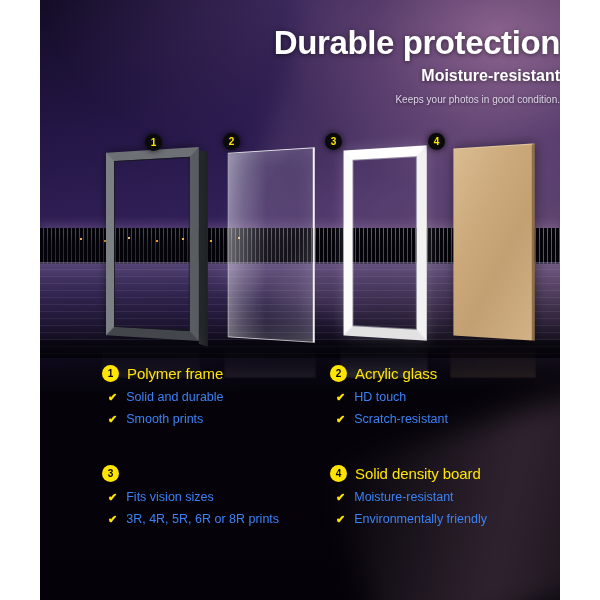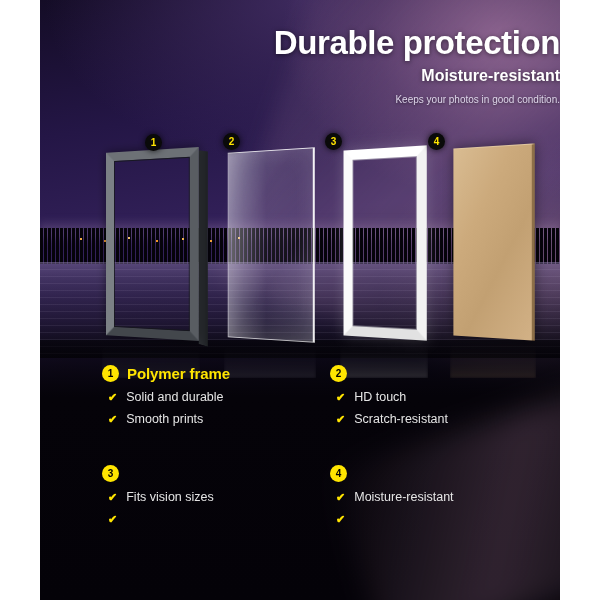--- a/index.html
+++ b/index.html
@@ -154,25 +154,25 @@
         box-shadow:0 0 6px rgba(0,0,0,.8);}
 
   
   .features{position:absolute;left:0;top:365px;width:520px;height:200px;z-index:8;}
   .feat{position:absolute;width:232px;}
   .f1{left:62px;top:0;} .f2{left:290px;top:0;}
   .f3{left:62px;top:100px;} .f4{left:290px;top:100px;}
   .f-head{display:flex;align-items:center;gap:8px;}
   .f-badge{width:17px;height:17px;border-radius:50%;background:#ffe500;color:#000;
            font-size:10px;font-weight:bold;line-height:17px;text-align:center;flex:0 0 auto;}
-  .f-title{font-size:15px;font-weight:bold;color:#ffe500;letter-spacing:-.1px;}
+  .f-title{font-size:15px;font-weight:normal;color:#ffe500;letter-spacing:-.1px;}
   .f-list{margin:8px 0 0;padding:0;list-style:none;}
   .f-item{display:flex;align-items:flex-start;gap:9px;margin:0 0 7px 6px;}
   .chk{color:#ffe500;font-size:11px;line-height:15px;flex:0 0 auto;font-weight:bold;}
-  .f-text{font-size:12.5px;color:#e5e5e5;line-height:15px;}
+  .f-text{font-size:12.5px;color:#3b82f6;line-height:15px;}
 </style>
 </head>
 <body>
 
 <div class="page">
   <div class="photo">
 
     <div class="sky"></div>
     <div class="milky"></div>
     <div class="stars"></div>
@@ -237,20 +237,21 @@
           <li class="f-item">
             <span class="chk">✔</span>
             <span class="f-text">Smooth prints</span>
           </li>
         </ul>
       </div>
 
       <div class="feat f2">
         <div class="f-head">
           <span class="f-badge">2</span>
+          <span class="f-title">Acrylic glass</span>
         </div>
         <ul class="f-list">
           <li class="f-item">
             <span class="chk">✔</span>
             <span class="f-text">HD touch</span>
           </li>
           <li class="f-item">
             <span class="chk">✔</span>
             <span class="f-text">Scratch-resistant</span>
           </li>
@@ -261,34 +262,37 @@
         <div class="f-head">
           <span class="f-badge">3</span>
         </div>
         <ul class="f-list">
           <li class="f-item">
             <span class="chk">✔</span>
             <span class="f-text">Fits vision sizes</span>
           </li>
           <li class="f-item">
             <span class="chk">✔</span>
+            <span class="f-text">3R, 4R, 5R, 6R or 8R prints</span>
           </li>
         </ul>
       </div>
 
       <div class="feat f4">
         <div class="f-head">
           <span class="f-badge">4</span>
+          <span class="f-title">Solid density board</span>
         </div>
         <ul class="f-list">
           <li class="f-item">
             <span class="chk">✔</span>
             <span class="f-text">Moisture-resistant</span>
           </li>
           <li class="f-item">
             <span class="chk">✔</span>
+            <span class="f-text">Environmentally friendly</span>
           </li>
         </ul>
       </div>
 
     </div>
   </div>
 </div>
 
 </body></html>

